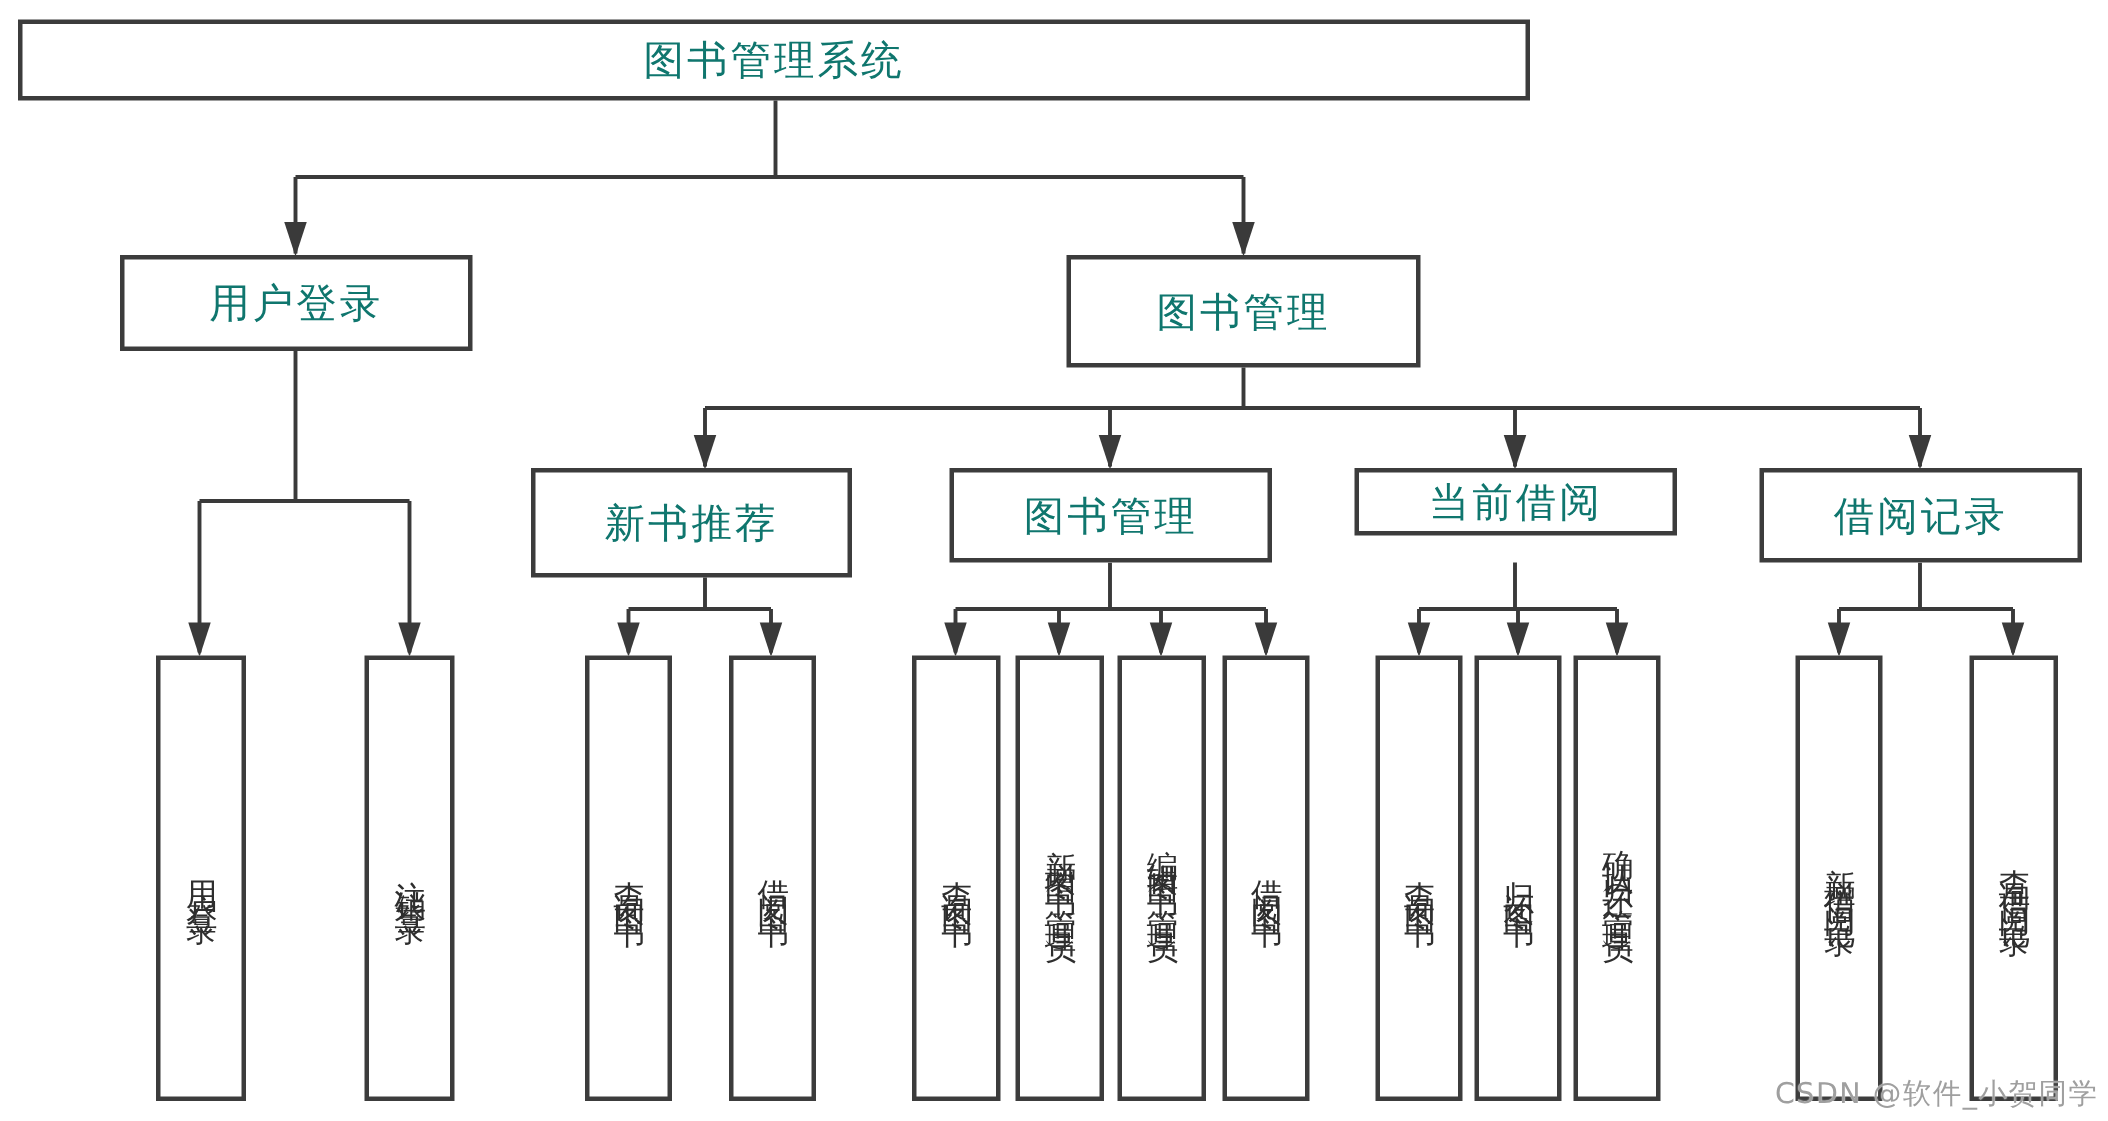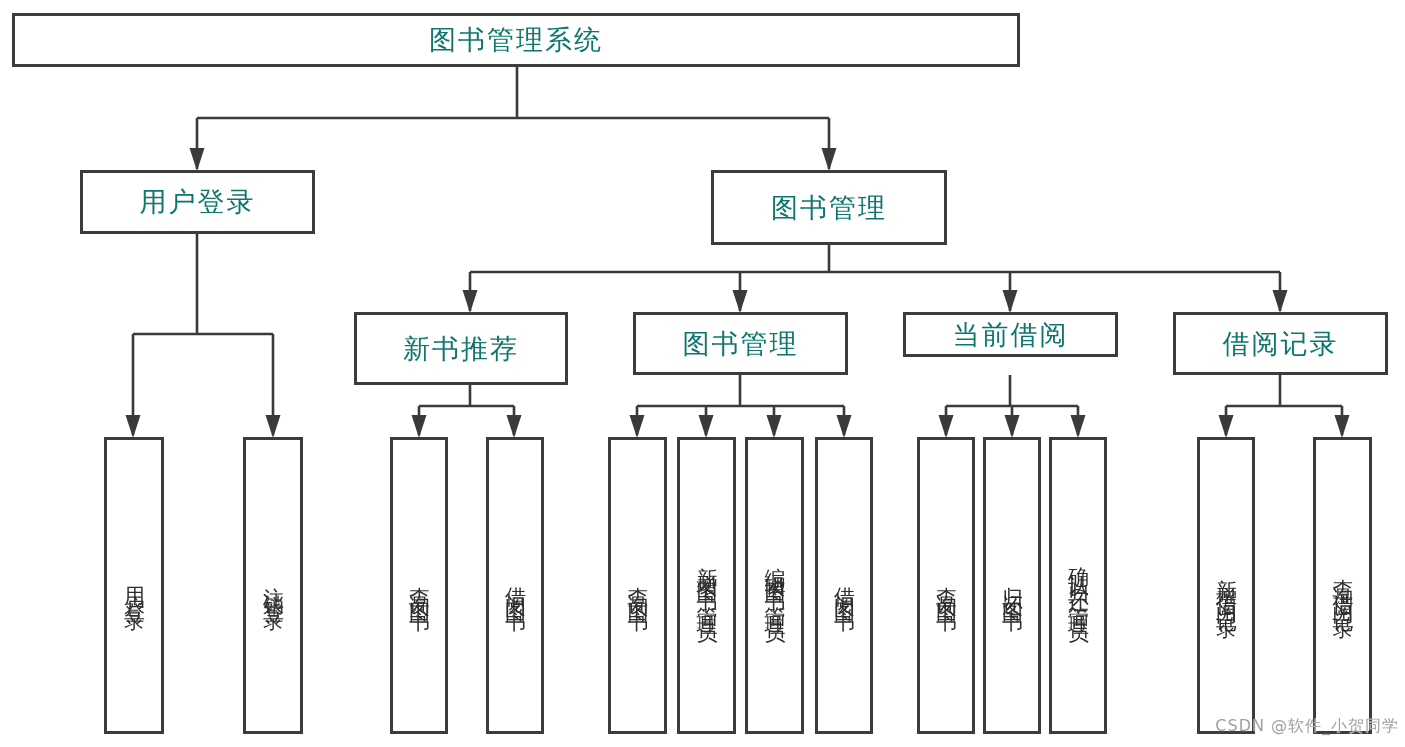--- a/index.html
+++ b/index.html
@@ -40,21 +40,21 @@
     font-size: 21px;
     letter-spacing: 8px;
     line-height: 1;
     color: #2e2e2e;
   }
   .watermark {
     position: absolute;
     top: 716px;
     right: 6px;
     z-index: 3;
-    font-size: 16px;
+    font-size: 19px;
     letter-spacing: 1px;
     color: #9f9f9f;
     text-shadow: 0 0 1px #ffffff;
     white-space: nowrap;
   }
 </style>
 </head>
 <body>
 
 <div id="canvas">

